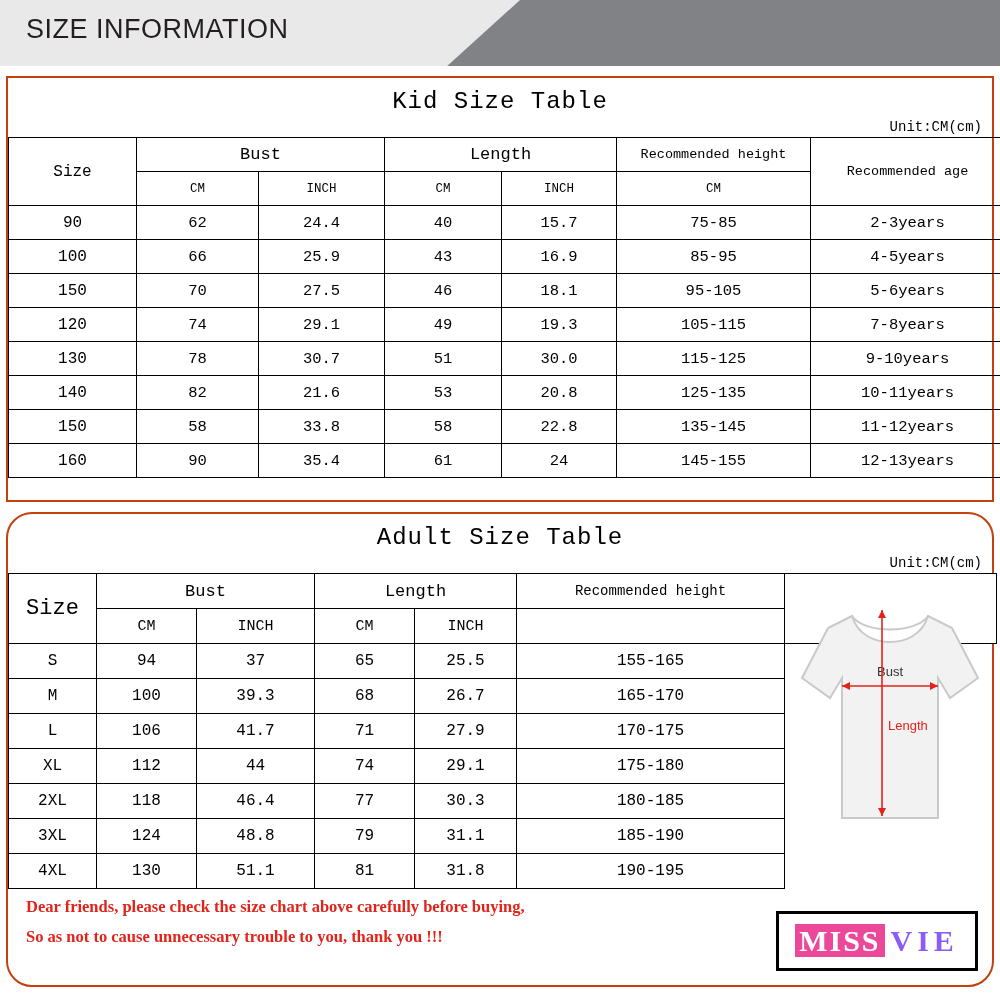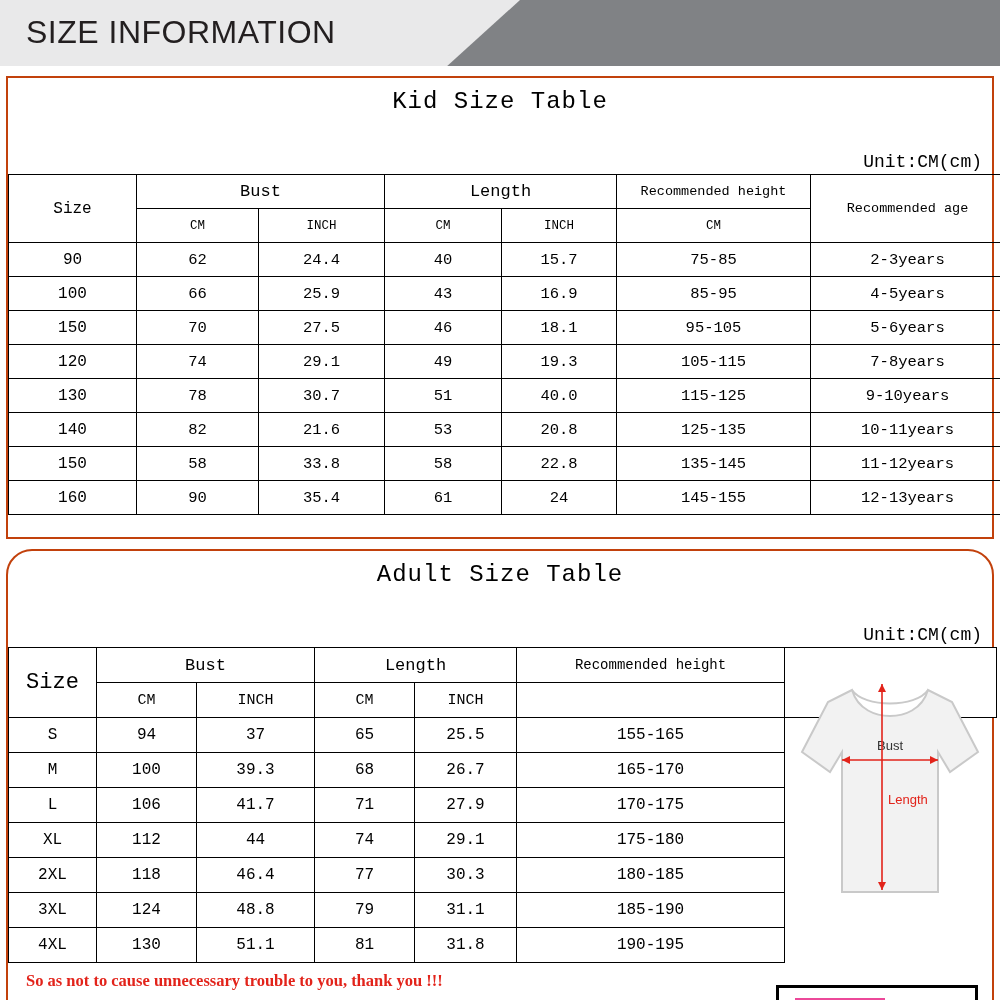--- a/index.html
+++ b/index.html
@@ -38,21 +38,21 @@
     width: 520px;
     height: 66px;
     background: #e9e9ea;
     clip-path: polygon(0 0, 100% 0, 86% 100%, 0 100%);
   }
   .header-title {
     position: absolute;
     top: 14px;
     left: 26px;
     font-family: "Liberation Sans", sans-serif;
-    font-size: 32px;
+    font-size: 27px;
     letter-spacing: 0.5px;
     color: #231f20;
     font-weight: 400;
   }
 
   
   .panel {
     border: 2px solid #c2410c;
     margin: 10px 6px 0 6px;
     background: #fff;
@@ -61,24 +61,23 @@
   .panel-title {
     text-align: center;
     font-family: "Liberation Mono", monospace;
     font-size: 24px;
     letter-spacing: 1px;
     padding: 10px 0 4px 0;
   }
   .unit {
     text-align: right;
     font-family: "Liberation Mono", monospace;
-    font-size: 18px;
+    font-size: 14px;
     padding-right: 10px;
     padding-bottom: 2px;
-    margin-top: 33px;
   }
 
   table {
     border-collapse: collapse;
     width: 100%;
     table-layout: fixed;
   }
   table td, table th {
     border: 1px solid #000;
     text-align: center;
@@ -222,21 +221,21 @@
         <td>49</td>
         <td>19.3</td>
         <td>105-115</td>
         <td>7-8years</td>
       </tr>
       <tr>
         <td class="size-col">130</td>
         <td>78</td>
         <td>30.7</td>
         <td>51</td>
-        <td>40.0</td>
+        <td>30.0</td>
         <td>115-125</td>
         <td>9-10years</td>
       </tr>
       <tr>
         <td class="size-col">140</td>
         <td>82</td>
         <td>21.6</td>
         <td>53</td>
         <td>20.8</td>
         <td>125-135</td>
@@ -369,20 +368,21 @@
         <td>130</td>
         <td>51.1</td>
         <td>81</td>
         <td>31.8</td>
         <td>190-195</td>
       </tr>
     </tbody>
   </table>
 
   <div class="bottom-area">
+    <div class="footer-note">Dear friends, please check the size chart above carefully before buying,</div>
     <div class="footer-note">So as not to cause unnecessary trouble to you, thank you !!!</div>
     <div class="logo">
       <div class="logo-text">
         <span class="miss">MISS</span><span class="vie">VIE</span>
       </div>
     </div>
   </div>
 </div>
 
 </body></html>

